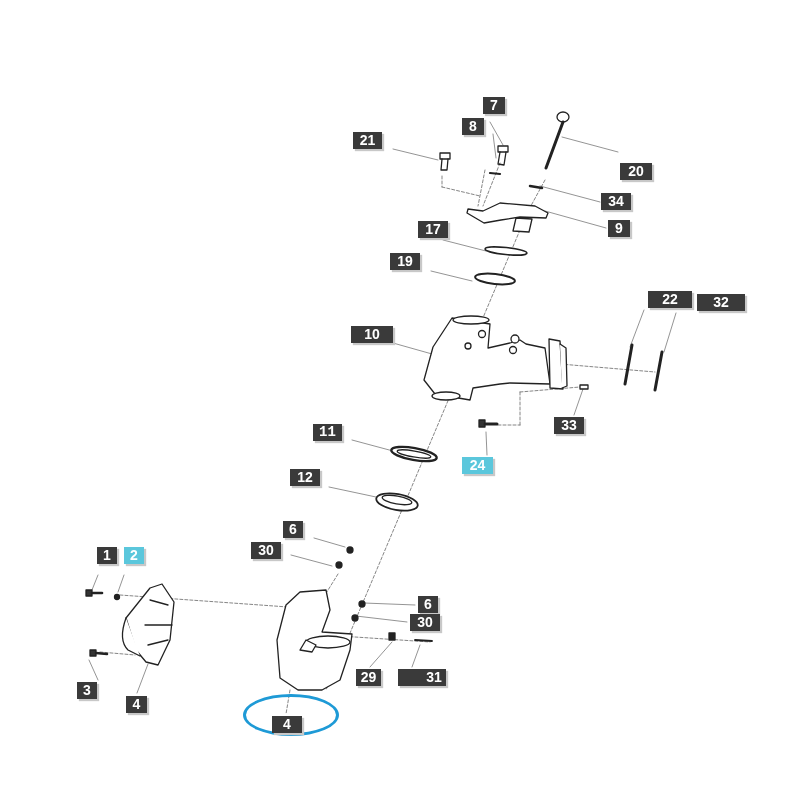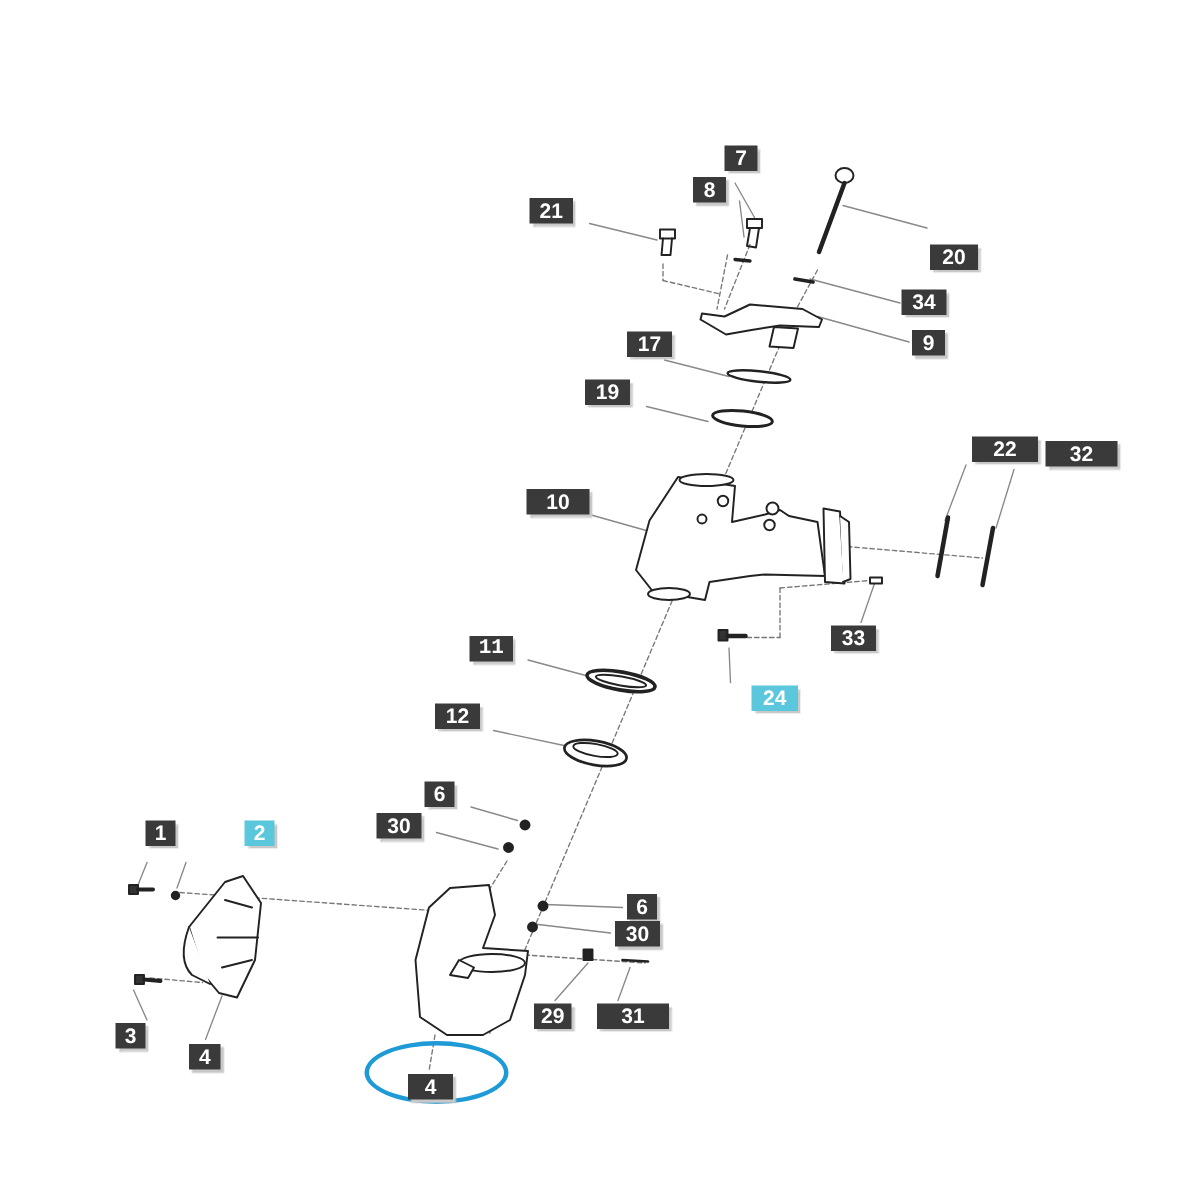--- a/index.html
+++ b/index.html
@@ -4,21 +4,21 @@
 <style>
   html, body { margin:0; padding:0; background:#ffffff; }
   #canvas { position:relative; width:800px; height:800px; overflow:hidden; background:#fff; font-family:"Liberation Sans", sans-serif; }
   #drawing { position:absolute; left:0; top:0; width:800px; height:800px; }
   .lbl {
     position:absolute; height:17px; line-height:17px; text-align:center;
     color:#ffffff; font-weight:bold; font-size:14px;
     background:#3a3a3a; box-shadow:2px 2px 1px #c8c8c8;
     font-family:"Liberation Sans", sans-serif; cursor:pointer;
   }
-  .lbl.hl { background:#5bc7dc;margin-left:39px; }
+  .lbl.hl { background:#5bc7dc; }
   .ring { position:absolute; border:3px solid #1e9ad6; border-radius:50%; box-sizing:border-box; }
 </style>
 </head>
 <body>
 
 <div id="canvas">
   <svg id="drawing" viewBox="0 0 800 800" fill="none" stroke="#222" stroke-width="1.3" stroke-linejoin="round" stroke-linecap="round">
 
     <g stroke="#888" stroke-width="0.9">
       <line x1="393" y1="149" x2="438" y2="160"></line>
@@ -174,18 +174,18 @@
     <div class="lbl" style="left: 313px; top: 424px; width: 29px; font-family: Liberation Mono, monospace;">11</div>
     <div class="lbl hl" style="left: 462px; top: 457px; width: 31px;">24</div>
     <div class="lbl" style="left: 290px; top: 469px; width: 30px;">12</div>
     <div class="lbl" style="left: 283px; top: 521px; width: 20px;">6</div>
     <div class="lbl" style="left: 251px; top: 542px; width: 30px;">30</div>
     <div class="lbl" style="left: 97px; top: 547px; width: 20px;">1</div>
     <div class="lbl hl" style="left: 124px; top: 547px; width: 20px;">2</div>
     <div class="lbl" style="left: 418px; top: 596px; width: 20px;">6</div>
     <div class="lbl" style="left: 410px; top: 614px; width: 30px;">30</div>
     <div class="lbl" style="left: 356px; top: 669px; width: 25px;">29</div>
-    <div class="lbl" style="left: 398px; top: 669px; width: 48px;">31</div>
+    <div class="lbl" style="left: 398px; top: 669px; width: 24px; padding-left: 24px;">31</div>
     <div class="lbl" style="left: 77px; top: 682px; width: 20px;">3</div>
     <div class="lbl" style="left: 126px; top: 696px; width: 21px;">4</div>
     <div class="lbl" style="left: 272px; top: 716px; width: 30px;">4</div>
   </div>
 </div>
 
 </body></html>

